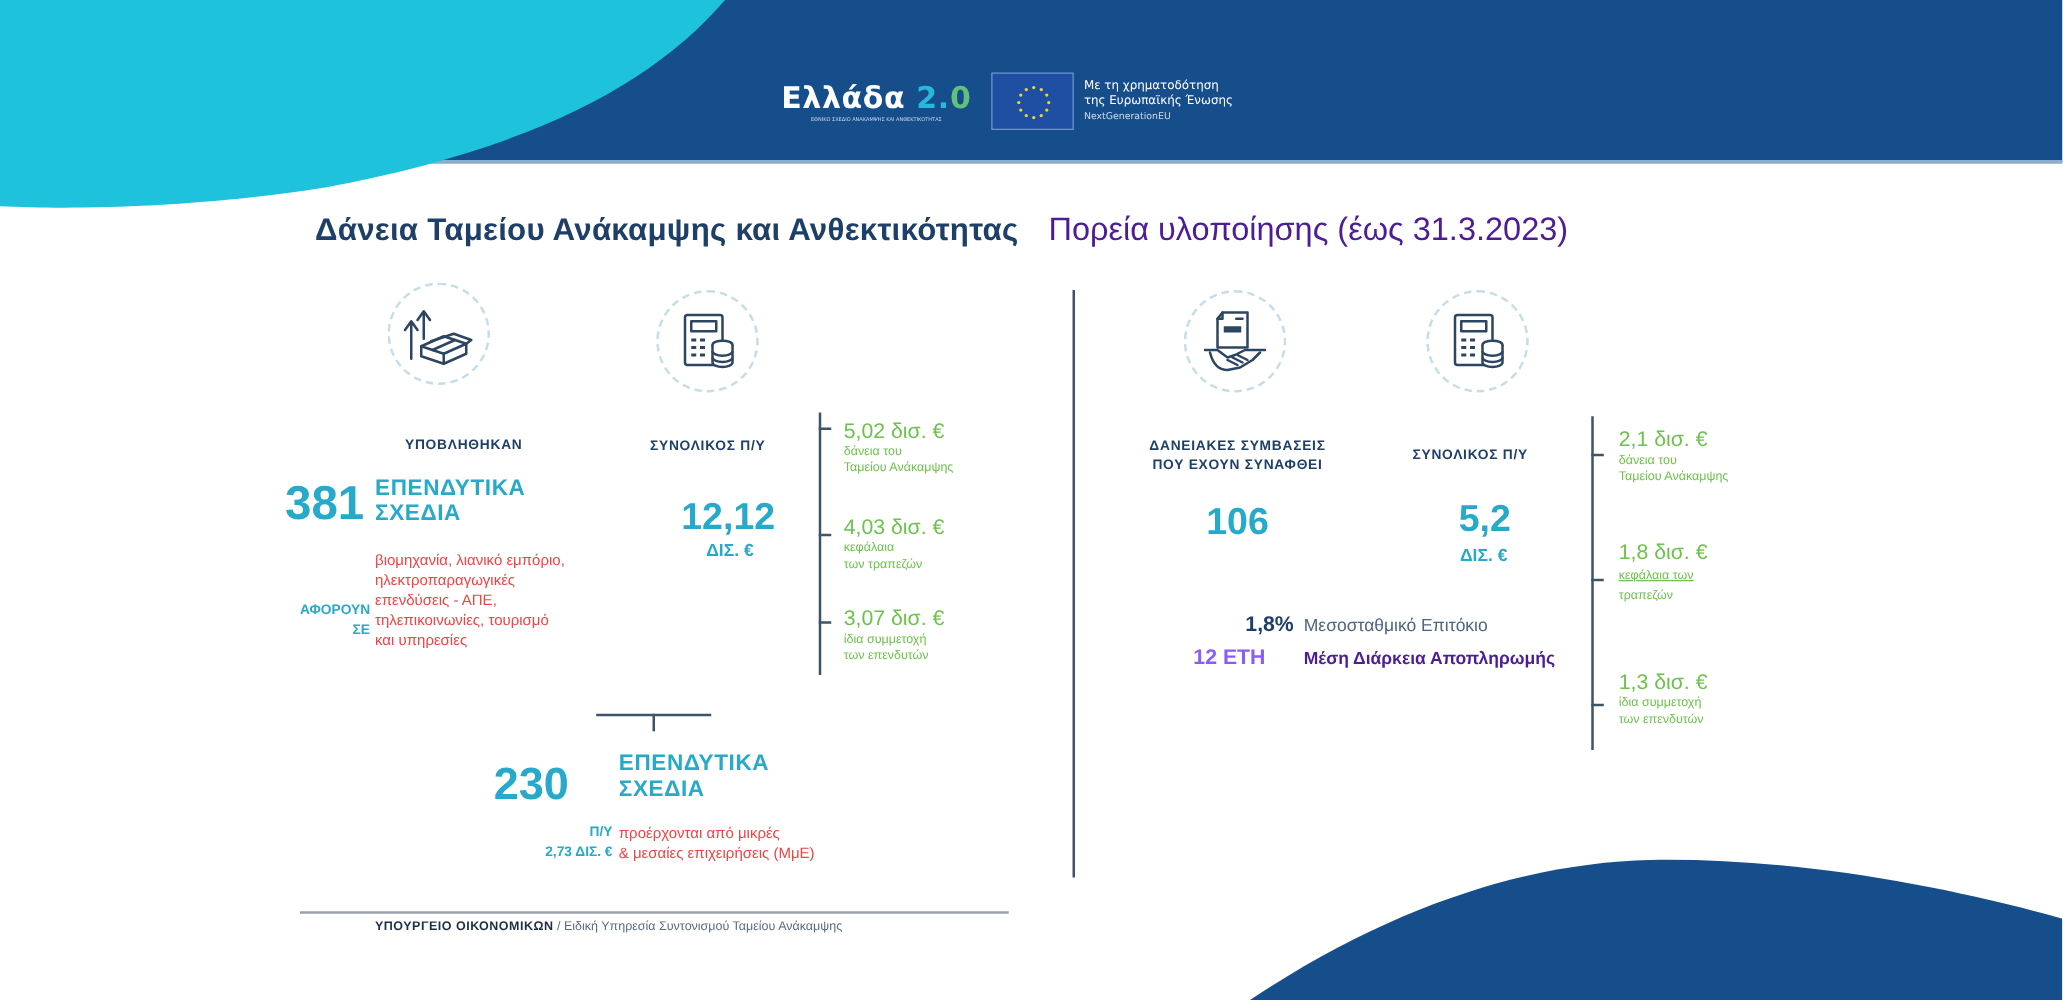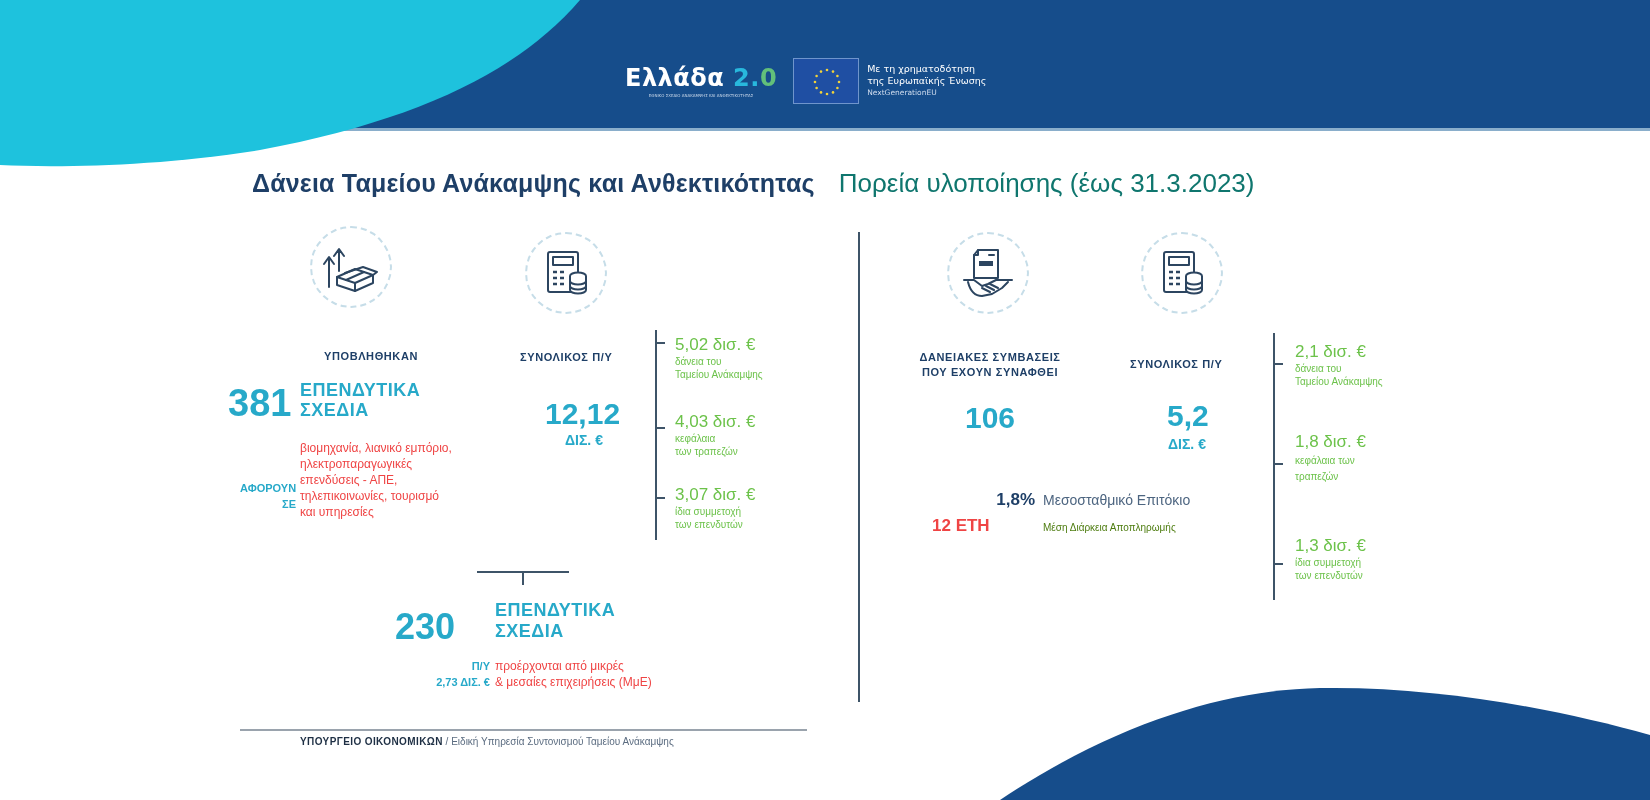--- a/index.html
+++ b/index.html
@@ -16,21 +16,21 @@
   .ellada-title .two { color: #28b8dd; }
   .ellada-title .zero { color: #62c07a; }
   .ellada-sub { font-size: 4px; color: #c9d8ea; line-height: 5px; text-align: center; width: 110px; margin-top: 2px; }
   .eu-flag { width: 66px; height: 46px; background: #1f4fa3; border: 1px solid #6f95cc; position: relative; margin-right: 8px; }
   .eu-flag svg { position: absolute; left: 0; top: 0; }
   .eu-text { color: #ffffff; font-size: 9.5px; line-height: 12px; }
   .eu-text .small { font-size: 7.5px; color: #cfdcee; }
 
   .title-row { position: absolute; top: 168px; left: 252px; display: flex; align-items: baseline; white-space: nowrap; }
   .title-main { font-family: "Liberation Sans", sans-serif; font-size: 25px; font-weight: bold; color: #1e3f67; letter-spacing: 0.2px; }
-  .title-sub { font-family: "Liberation Sans", sans-serif; font-size: 26px; color: #0f766e; margin-left: 24px; }
+  .title-sub { font-family: "Liberation Sans", sans-serif; font-size: 26px; color: #4c1d95; margin-left: 24px; }
 
   .icon-circle { position: absolute; width: 82px; height: 82px; border-radius: 50%; border: 2px dashed #c6dde8; display: flex; align-items: center; justify-content: center; }
 
   .cap { font-family: "Liberation Sans", sans-serif; font-weight: bold; font-size: 11px; color: #1e3f67; letter-spacing: 0.6px; text-align: center; }
   .big { font-family: "Liberation Sans", sans-serif; font-weight: bold; color: #27a9c9; }
   .green { color: #6cc24a; font-family: "Liberation Sans", sans-serif; }
   .green-val { font-size: 17px; line-height: 20px; }
   .green-desc { font-size: 10px; line-height: 13px; }
   .gray { color: #ef4444; font-family: "Liberation Sans", sans-serif; }
 
@@ -212,31 +212,31 @@
 <div class="tick" style="left:1273px; top:463px;"></div>
 <div class="tick" style="left:1273px; top:563px;"></div>
 
 <div class="green abs" style="left:1295px; top:342px;">
   <div class="green-val">2,1 δισ. €</div>
   <div class="green-desc">δάνεια του</div>
   <div class="green-desc">Ταμείου Ανάκαμψης</div>
 </div>
 <div class="green abs" style="left:1295px; top:432px;">
   <div class="green-val">1,8 δισ. €</div>
-  <div class="green-desc" style="line-height:18px;">κεφάλαια των</div>
+  <div class="green-desc" style="line-height:18px;text-decoration:underline;">κεφάλαια των</div>
   <div class="green-desc">τραπεζών</div>
 </div>
 <div class="green abs" style="left:1295px; top:536px;">
   <div class="green-val">1,3 δισ. €</div>
   <div class="green-desc">ίδια συμμετοχή</div>
   <div class="green-desc">των επενδυτών</div>
 </div>
 
 <div class="abs" style="left:932px; top:490px; font-family:'Liberation Sans', sans-serif;">
   <div style="display:flex; align-items:baseline; height:26px;">
     <span style="width:103px; text-align:right; font-weight:bold; font-size:17px; color:#1e3f67;">1,8%</span>
     <span style="margin-left:8px; font-size:14px; color:#4d6580;">Μεσοσταθμικό Επιτόκιο</span>
   </div>
   <div style="display:flex; align-items:baseline; height:26px;">
-    <span style="width:103px; text-align:left; font-weight:bold; font-size:17px; color:#ef4444;">12 ΕΤΗ</span>
-    <span style="margin-left:8px; font-size:10px; color:#4d7c0f;">Μέση Διάρκεια Αποπληρωμής</span>
+    <span style="width:103px; text-align:center; font-weight:bold; font-size:17px; color:#8b5cf6;">12 ΕΤΗ</span>
+    <span style="margin-left:8px; font-size:14px; color:#4c1d95;font-weight:bold;">Μέση Διάρκεια Αποπληρωμής</span>
   </div>
 </div>
 
 </body></html>

